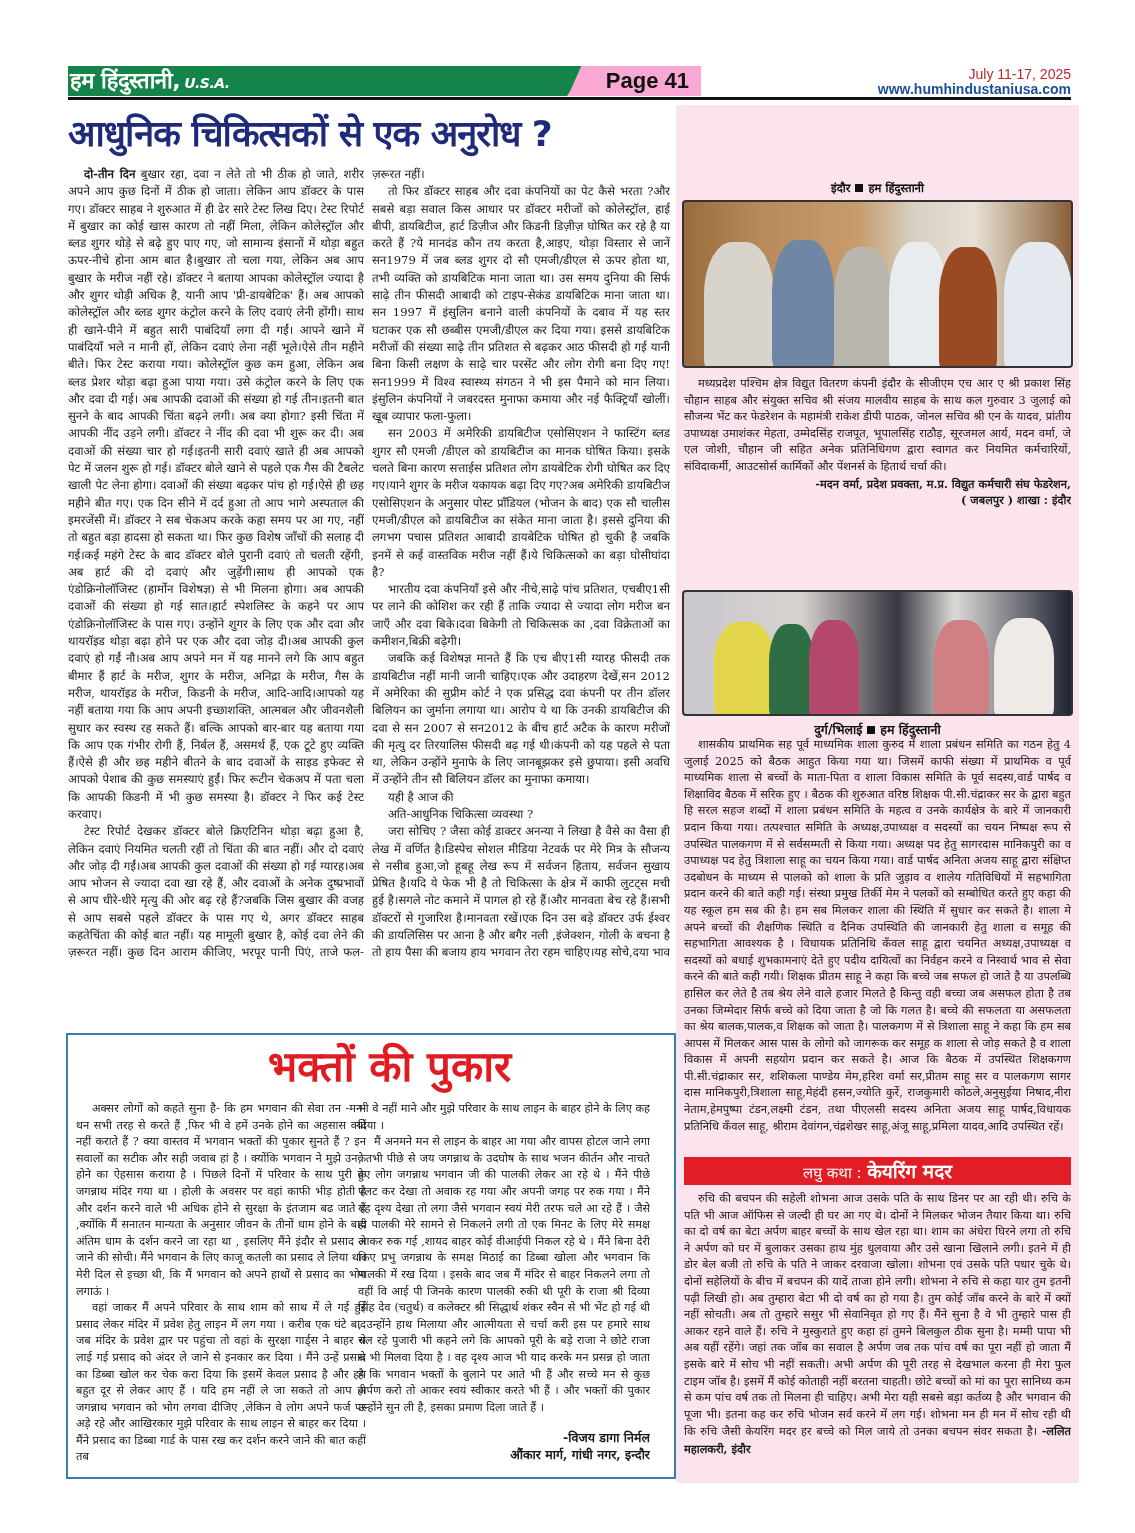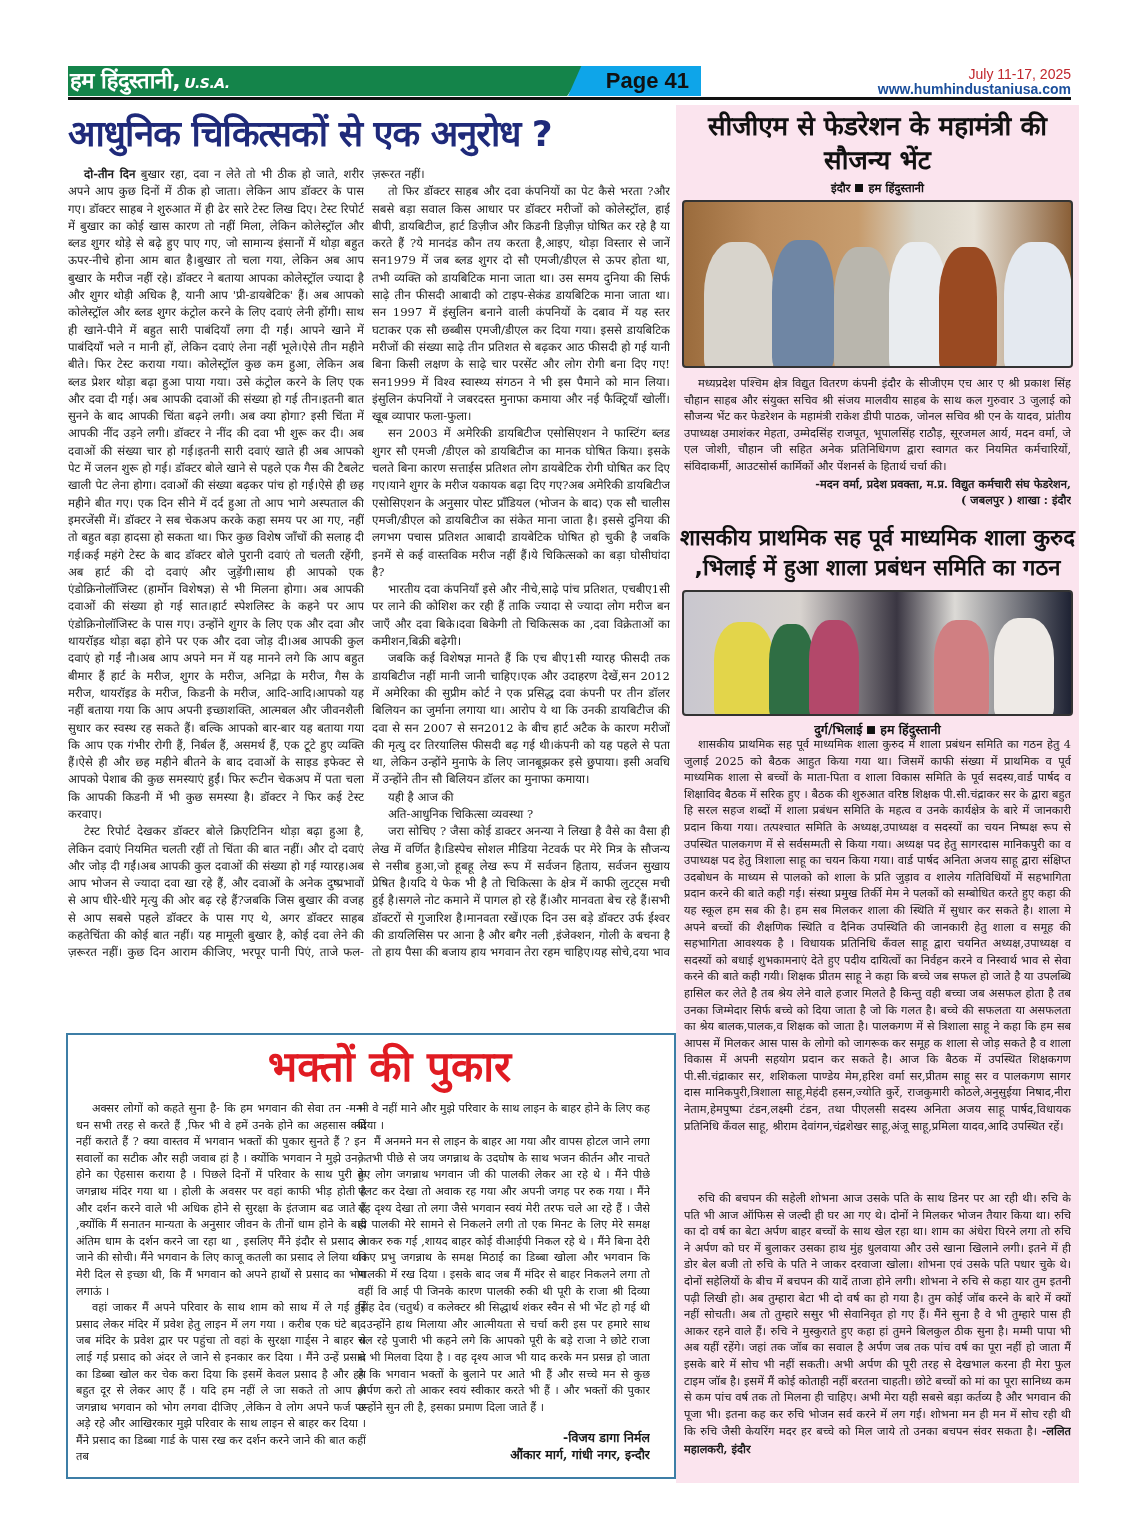--- a/index.html
+++ b/index.html
@@ -4,21 +4,21 @@
 <style>
   * { box-sizing: border-box; margin: 0; padding: 0; }
   html, body { width: 1135px; height: 1533px; background: #ffffff; overflow: hidden; }
   body { position: relative; font-family: "DejaVu Serif", serif; color: #111; }
 
   
   .masthead { position: absolute; left: 68px; top: 66px; width: 1003px; height: 33px; }
   .mast-green { position: absolute; left: 0; top: 0; width: 520px; height: 30px; background: #14844a; clip-path: polygon(0 0, 100% 0, 96% 100%, 0 100%); }
   .mast-brand { position: absolute; left: 2px; top: 1px; color: #fff; font-family: "DejaVu Sans", sans-serif; font-weight: bold; font-size: 22px; line-height: 28px; letter-spacing: -0.5px; }
   .mast-brand .usa { font-size: 14px; font-style: italic; margin-left: 4px; }
-  .mast-page { position: absolute; left: 500px; top: 0; width: 133px; height: 30px; background: #0ea5e9; clip-path: polygon(10% 0, 100% 0, 100% 100%, 0 100%); }
+  .mast-page { position: absolute; left: 500px; top: 0; width: 133px; height: 30px; background: #f9a8d4; clip-path: polygon(10% 0, 100% 0, 100% 100%, 0 100%); }
   .mast-page span { position: absolute; right: 12px; top: 2px; font-family: "Liberation Sans", sans-serif; font-weight: bold; font-size: 22px; line-height: 26px; color: #111; }
   .mast-date { position: absolute; right: 0; top: 0; font-family: "Liberation Sans", sans-serif; font-size: 14px; font-weight: normal; color: #c0272d; line-height: 16px; }
   .mast-url { position: absolute; right: 0; top: 15px; font-family: "Liberation Sans", sans-serif; font-size: 14px; font-weight: bold; color: #1b4f9c; line-height: 16px; }
   .mast-rule { position: absolute; left: 68px; top: 97px; width: 1003px; height: 3px; background: #111; }
 
   
   .main-title { position: absolute; left: 68px; top: 110px; width: 605px; font-family: "DejaVu Sans", sans-serif; font-weight: bold; font-size: 36px; color: #1f2a7a; line-height: 48px; letter-spacing: -1px; }
   .col { position: absolute; font-size: 11.6px; line-height: 17.3px; text-align: justify; color: #1a1a1a; }
   .col p { text-indent: 16px; }
   .col p.noindent { text-indent: 0; }
@@ -96,47 +96,49 @@
   </div>
   <div class="bcol bcol2">
     <p style="text-indent:0">भी वे नहीं माने और मुझे परिवार के साथ लाइन के बाहर होने के लिए कह दिया ।</p>
     <p>मैं अनमने मन से लाइन के बाहर आ गया और वापस होटल जाने लगा , तभी पीछे से जय जगन्नाथ के उदघोष के साथ भजन कीर्तन और नाचते हुए लोग जगन्नाथ भगवान जी की पालकी लेकर आ रहे थे । मैंने पीछे पलट कर देखा तो अवाक रह गया और अपनी जगह पर रुक गया । मैंने यह दृश्य देखा तो लगा जैसे भगवान स्वयं मेरी तरफ चले आ रहे हैं । जैसे ही पालकी मेरे सामने से निकलने लगी तो एक मिनट के लिए मेरे समक्ष आकर रुक गई ,शायद बाहर कोई वीआईपी निकल रहे थे । मैंने बिना देरी किए प्रभु जगन्नाथ के समक्ष मिठाई का डिब्बा खोला और भगवान कि पालकी में रख दिया । इसके बाद जब मैं मंदिर से बाहर निकलने लगा तो वहीं वि आई पी जिनके कारण पालकी रुकी थी पूरी के राजा श्री दिव्या सिंह देव (चतुर्थ) व कलेक्टर श्री सिद्धार्थ शंकर स्वैन से भी भेंट हो गई थी , उन्होंने हाथ मिलाया और आत्मीयता से चर्चा करी इस पर हमारे साथ चल रहे पुजारी भी कहने लगे कि आपको पूरी के बड़े राजा ने छोटे राजा से भी मिलवा दिया है । वह दृश्य आज भी याद करके मन प्रसन्न हो जाता है कि भगवान भक्तों के बुलाने पर आते भी हैं और सच्चे मन से कुछ अर्पण करो तो आकर स्वयं स्वीकार करते भी हैं । और भक्तों की पुकार उन्होंने सुन ली है, इसका प्रमाण दिला जाते हैं ।</p>
     <p class="byline-right" style="font-size:12.5px;margin-top:14px">-विजय डागा निर्मल</p>
     <p class="byline-right" style="font-size:12.5px">औंकार मार्ग, गांधी नगर, इन्दौर</p>
   </div>
 </div>
 
 <div class="right-panel">
-  <h2 class="rp-title1">सीजीएम से फेडरेशन के महामंत्री की सौजन्य भेंट</h2>
   <div class="dateline" style="top:76px">
     <span>इंदौर</span><span class="sq"></span><span>हम हिंदुस्तानी</span>
   </div>
   <div class="photo photo1">
     <div class="person" style="left:20px;top:40px;width:70px;height:130px;background:#d8d4cc"></div>
     <div class="person" style="left:88px;top:38px;width:62px;height:130px;background:#6f86a4"></div>
     <div class="person" style="left:150px;top:45px;width:58px;height:125px;background:#b9b6ad"></div>
     <div class="person" style="left:205px;top:40px;width:58px;height:130px;background:#e9ecef"></div>
     <div class="person" style="left:255px;top:45px;width:58px;height:125px;background:#9a4a22"></div>
     <div class="person" style="left:320px;top:40px;width:68px;height:130px;background:#e4e9f0"></div>
   </div>
   <div class="rp-text" style="top:271px;height:184px">
     <p>मध्यप्रदेश पश्चिम क्षेत्र विद्युत वितरण कंपनी इंदौर के सीजीएम एच आर ए श्री प्रकाश सिंह चौहान साहब और संयुक्त सचिव श्री संजय मालवीय साहब के साथ कल गुरुवार 3 जुलाई को सौजन्य भेंट कर फेडरेशन के महामंत्री राकेश डीपी पाठक, जोनल सचिव श्री एन के यादव, प्रांतीय उपाध्यक्ष उमाशंकर मेहता, उम्मेदसिंह राजपूत, भूपालसिंह राठौड़, सूरजमल आर्य, मदन वर्मा, जे एल जोशी, चौहान जी सहित अनेक प्रतिनिधिगण द्वारा स्वागत कर नियमित कर्मचारियों, संविदाकर्मी, आउटसोर्स कार्मिकों और पेंशनर्स के हितार्थ चर्चा की।</p>
     <p class="sig">-मदन वर्मा, प्रदेश प्रवक्ता, म.प्र. विद्युत कर्मचारी संघ फेडरेशन,</p>
     <p class="sig">( जबलपुर ) शाखा : इंदौर</p>
   </div>
-  <h2 class="rp-title2" style="top:418px">शासकीय प्राथमिक सह पूर्व माध्यमिक शाला कुरुद ,भिलाई में हुआ शाला प्रबंधन समिति का गठन</h2>
   <div class="photo photo2">
     <div class="person" style="left:30px;top:30px;width:60px;height:96px;background:#e3d54a"></div>
     <div class="person" style="left:85px;top:32px;width:45px;height:94px;background:#2f6e44"></div>
     <div class="person" style="left:125px;top:28px;width:50px;height:98px;background:#b3486a"></div>
     <div class="person" style="left:250px;top:28px;width:55px;height:98px;background:#d07f82"></div>
     <div class="person" style="left:310px;top:26px;width:60px;height:100px;background:#eeeae6"></div>
   </div>
   <div class="dateline" style="top:618px;font-size:12.5px">
     <span>दुर्ग/भिलाई</span><span class="sq"></span><span>हम हिंदुस्तानी</span>
   </div>
   <div class="rp-text" style="top:632px;height:416px">
     <p>शासकीय प्राथमिक सह पूर्व माध्यमिक शाला कुरुद में शाला प्रबंधन समिति का गठन हेतु 4 जुलाई 2025 को बैठक आहुत किया गया था। जिसमें काफी संख्या में प्राथमिक व पूर्व माध्यमिक शाला से बच्चों के माता-पिता व शाला विकास समिति के पूर्व सदस्य,वार्ड पार्षद व शिक्षाविद बैठक में सरिक हुए । बैठक की शुरुआत वरिष्ठ शिक्षक पी.सी.चंद्राकर सर के द्वारा बहुत हि सरल सहज शब्दों में शाला प्रबंधन समिति के महत्व व उनके कार्यक्षेत्र के बारे में जानकारी प्रदान किया गया। तत्पश्चात समिति के अध्यक्ष,उपाध्यक्ष व सदस्यों का चयन निष्पक्ष रूप से उपस्थित पालकगण में से सर्वसम्मती से किया गया। अध्यक्ष पद हेतु सागरदास मानिकपुरी का व उपाध्यक्ष पद हेतु त्रिशाला साहू का चयन किया गया। वार्ड पार्षद अनिता अजय साहू द्वारा संक्षिप्त उदबोधन के माध्यम से पालको को शाला के प्रति जुड़ाव व शालेय गतिविधियों में सहभागिता प्रदान करने की बाते कही गई। संस्था प्रमुख तिर्की मेम ने पलकों को सम्बोधित करते हुए कहा की यह स्कूल हम सब की है। हम सब मिलकर शाला की स्थिति में सुधार कर सकते है। शाला मे अपने बच्चों की शैक्षणिक स्थिति व दैनिक उपस्थिति की जानकारी हेतु शाला व समूह की सहभागिता आवश्यक है । विधायक प्रतिनिधि कँवल साहू द्वारा चयनित अध्यक्ष,उपाध्यक्ष व सदस्यों को बधाई शुभकामनाएं देते हुए पदीय दायित्वों का निर्वहन करने व निस्वार्थ भाव से सेवा करने की बाते कही गयी। शिक्षक प्रीतम साहू ने कहा कि बच्चे जब सफल हो जाते है या उपलब्धि हासिल कर लेते है तब श्रेय लेने वाले हजार मिलते है किन्तु वही बच्चा जब असफल होता है तब उनका जिम्मेदार सिर्फ बच्चे को दिया जाता है जो कि गलत है। बच्चे की सफलता या असफलता का श्रेय बालक,पालक,व शिक्षक को जाता है। पालकगण में से त्रिशाला साहू ने कहा कि हम सब आपस में मिलकर आस पास के लोगो को जागरूक कर समूह क शाला से जोड़ सकते है व शाला विकास में अपनी सहयोग प्रदान कर सकते है। आज कि बैठक में उपस्थित शिक्षकगण पी.सी.चंद्राकार सर, शशिकला पाण्डेय मेम,हरिश वर्मा सर,प्रीतम साहू सर व पालकगण सागर दास मानिकपुरी,त्रिशाला साहू,मेहंदी हसन,ज्योति कुर्रे, राजकुमारी कोठले,अनुसुईया निषाद,नीरा नेताम,हेमपुष्पा टंडन,लक्ष्मी टंडन, तथा पीएलसी सदस्य अनिता अजय साहू पार्षद,विधायक प्रतिनिधि कँवल साहू, श्रीराम देवांगन,चंद्रशेखर साहू,अंजू साहू,प्रमिला यादव,आदि उपस्थित रहें।</p>
   </div>
+  <div class="laghu-bar">
+    <span class="pre">लघु कथा :</span>
+    <span class="main">केयरिंग मदर</span>
+  </div>
   <div class="rp-text" style="top:1086px;height:288px">
     <p><span>रुचि की बचपन की सहेली शोभना आज उसके पति के साथ डिनर पर आ रही थी। रुचि के पति भी आज ऑफिस से जल्दी ही घर आ गए थे। दोनों ने मिलकर भोजन तैयार किया था। रुचि का दो वर्ष का बेटा अर्पण बाहर बच्चों के साथ खेल रहा था। शाम का अंधेरा घिरने लगा तो रुचि ने अर्पण को घर में बुलाकर उसका हाथ मुंह धुलवाया और उसे खाना खिलाने लगी। इतने में ही डोर बेल बजी तो रुचि के पति ने जाकर दरवाजा खोला। शोभना एवं उसके पति पधार चुके थे। दोनों सहेलियों के बीच में बचपन की यादें ताजा होने लगी। शोभना ने रुचि से कहा यार तुम इतनी पढ़ी लिखी हो। अब तुम्हारा बेटा भी दो वर्ष का हो गया है। तुम कोई जॉब करने के बारे में क्यों नहीं सोचती। अब तो तुम्हारे ससुर भी सेवानिवृत हो गए हैं। मैंने सुना है वे भी तुम्हारे पास ही आकर रहने वाले हैं। रुचि ने मुस्कुराते हुए कहा हां तुमने बिलकुल ठीक सुना है। मम्मी पापा भी अब यहीं रहेंगे। जहां तक जॉब का सवाल है अर्पण जब तक पांच वर्ष का पूरा नहीं हो जाता मैं इसके बारे में सोच भी नहीं सकती। अभी अर्पण की पूरी तरह से देखभाल करना ही मेरा फुल टाइम जॉब है। इसमें मैं कोई कोताही नहीं बरतना चाहती। छोटे बच्चों को मां का पूरा सानिध्य कम से कम पांच वर्ष तक तो मिलना ही चाहिए। अभी मेरा यही सबसे बड़ा कर्तव्य है और भगवान की पूजा भी। इतना कह कर रुचि भोजन सर्व करने में लग गई। शोभना मन ही मन में सोच रही थी कि रुचि जैसी केयरिंग मदर हर बच्चे को मिल जाये तो उनका बचपन संवर सकता है।</span> <b>-ललित महालकरी, इंदौर</b></p>
   </div>
 </div>
 
 </body></html>

